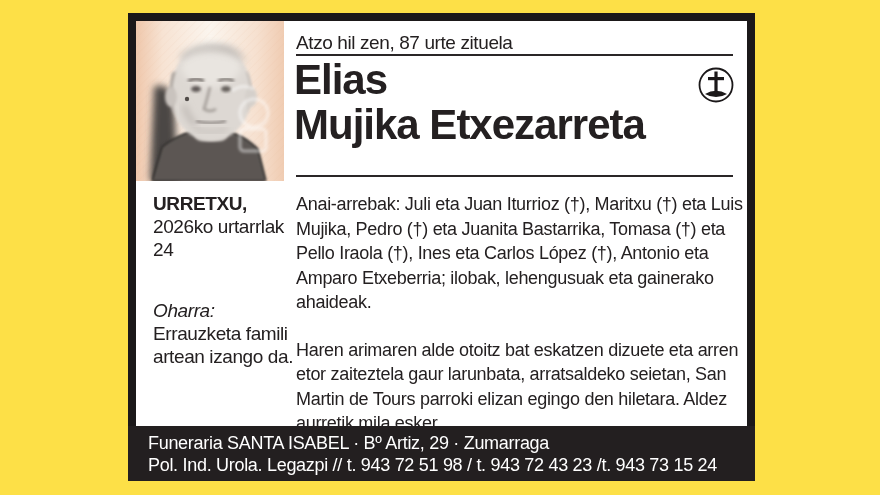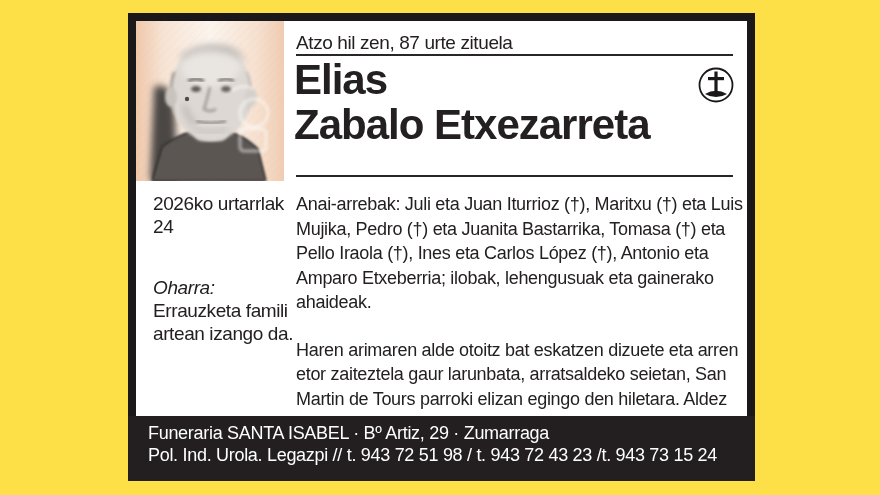--- a/index.html
+++ b/index.html
@@ -60,21 +60,21 @@
   
   .bodycol{
     position:absolute;left:160px;top:171px;width:450px;
     font-size:18px;line-height:24.5px;letter-spacing:-0.3px;
   }
   .bodycol p{margin:0;}
   .bodycol p + p{margin-top:23px;}
   .b{font-weight:normal;}
   
   .footer{
-    position:absolute;left:-8px;right:-8px;bottom:-8px;height:65px;
+    position:absolute;left:-8px;right:-8px;bottom:-8px;height:55px;
     background:var(--footer-bg);
     color:#ffffff;
     font-size:18px;line-height:22px;letter-spacing:-0.3px;
     padding:6px 12px 0 20px;
     box-sizing:border-box;
   }
 </style>
 </head>
 <body>
 
@@ -146,35 +146,36 @@
           <path d="M96,70 q10,-8 22,-2"></path>
         </g>
       </svg>
     </div>
 
     <div class="pretitle">Atzo hil zen, 87 urte zituela</div>
     <div class="rule top"></div>
 
     <div class="name">
       <div>Elias</div>
-      <div>Zabalo Etxezarreta</div>
+      <div>Mujika Etxezarreta</div>
     </div>
 
     <div class="cross-badge">
       <svg width="38" height="38" viewBox="0 0 38 38" xmlns="http://www.w3.org/2000/svg">
         <circle cx="19" cy="19" r="16.5" fill="none" stroke="#1b1819" stroke-width="1.8"></circle>
         <rect x="17.4" y="5.5" width="3.2" height="22" fill="#1b1819"></rect>
         <rect x="11" y="11" width="16" height="3.2" fill="#1b1819"></rect>
         <path d="M8,28 Q19,21.5 30,28 Q25,31 19,31 Q13,31 8,28 Z" fill="#1b1819"></path>
       </svg>
     </div>
 
     <div class="rule bottom"></div>
 
     <div class="leftcol">
+      <div class="place">URRETXU,</div>
       <div class="date">2026ko urtarrlak 24</div>
       <div class="note-label">Oharra:</div>
       <div class="note-text">Errauzketa famili artean izango da.</div>
     </div>
 
     <div class="bodycol">
       <p>Anai-arrebak: Juli eta Juan Iturrioz (†), Maritxu (†) eta Luis Mujika, Pedro (†) eta Juanita Bastarrika, Tomasa (†) eta Pello Iraola (†), Ines eta Carlos López (†), Antonio eta Amparo Etxeberria; ilobak, lehengusuak eta gainerako ahaideak.</p>
       <p><span>Haren arimaren alde otoitz bat eskatzen dizuete eta arren etor zaiteztela </span><span class="b">gaur larunbata</span><span>, arratsaldeko </span><span class="b">seietan, San Martin de Tours</span><span> parroki elizan egingo den hiletara. Aldez aurretik mila esker.</span></p>
     </div>
 

